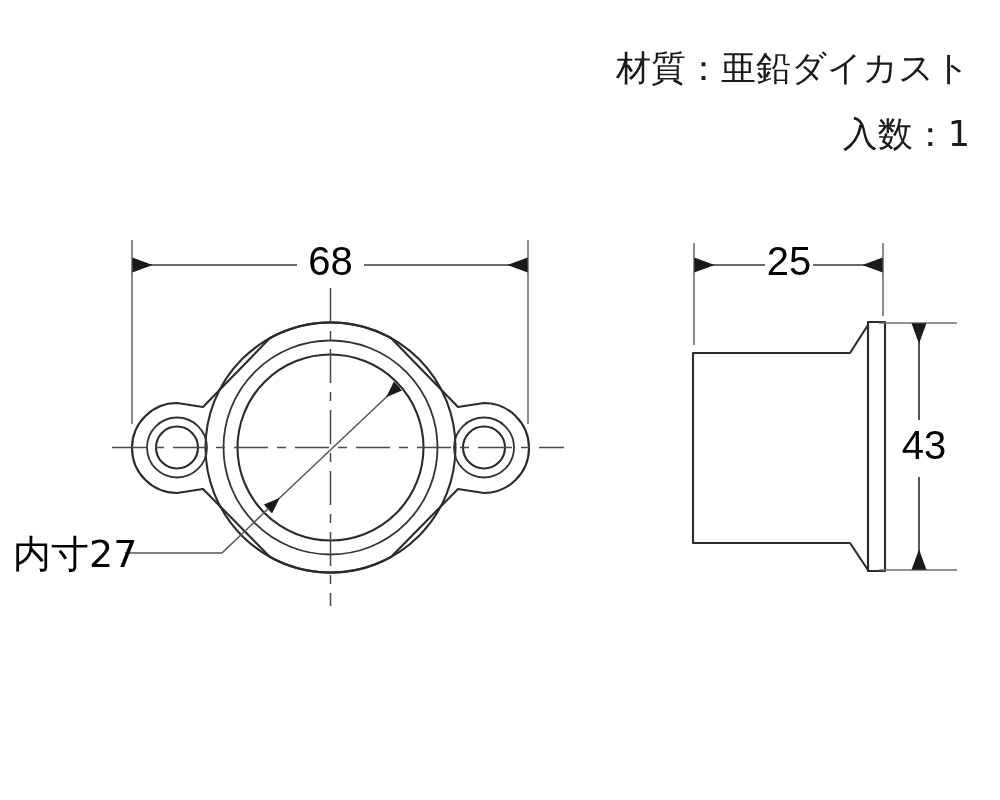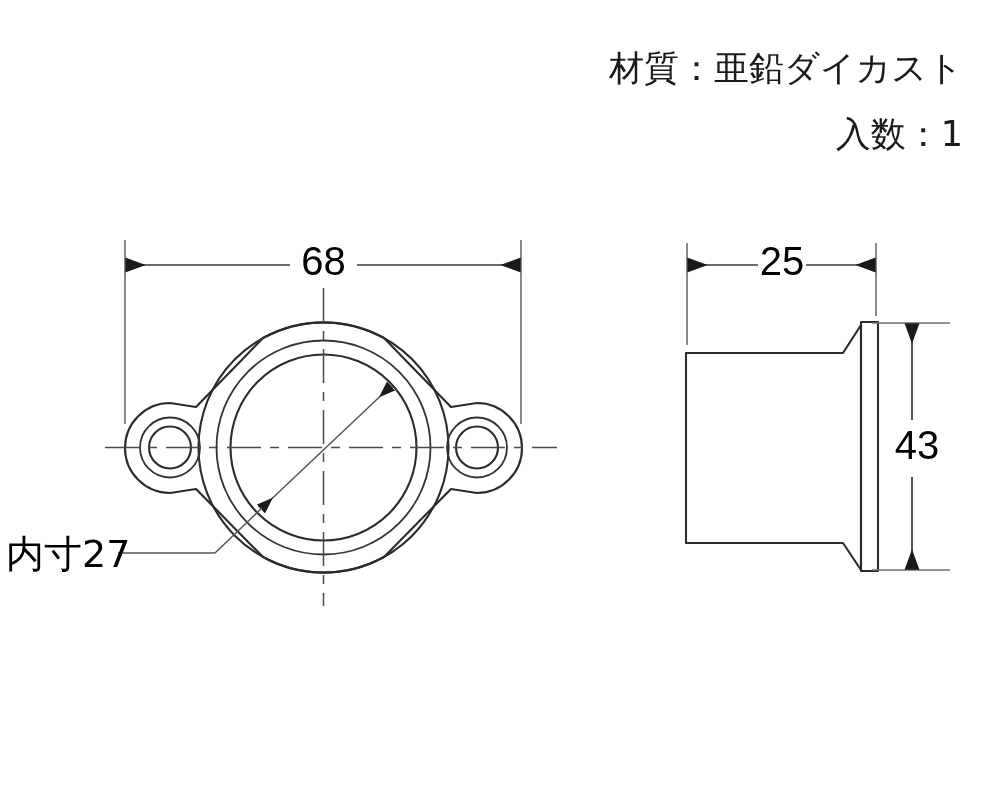--- a/index.html
+++ b/index.html
@@ -13,20 +13,21 @@
     height: 800px;
     overflow: hidden;
     font-family: "Liberation Sans", "DejaVu Sans", sans-serif;
     color: #000000;
     position: relative;
   }
   #drawing-root {
     position: relative;
     width: 933px;
     height: 800px;
+    margin-left: 7px;
   }
   svg#drawing-canvas {
     position: absolute;
     left: 0;
     top: 0;
     width: 1000px;
     height: 800px;
     display: block;
   }
   .spec-text {

